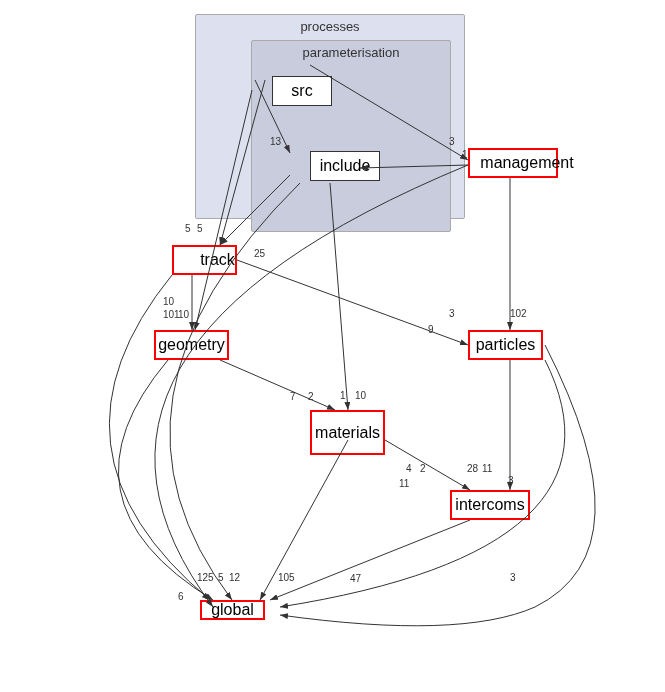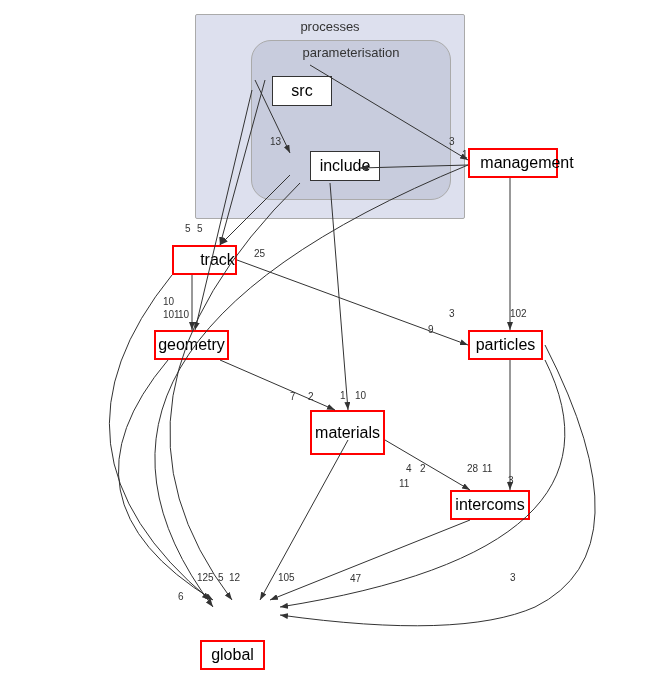--- a/index.html
+++ b/index.html
@@ -68,21 +68,21 @@
     }
   </style>
 </head>
 <body>
 
 <div class="diagram-container">
 
   <div class="group-processes" style="left:195px; top:14px; width:270px; height:205px;">
     <span class="group-label">processes</span>
 
-    <div class="group-param" style="left:55px; top:25px; width:200px; height:160px;border-radius:20px;">
+    <div class="group-param" style="left:55px; top:25px; width:200px; height:192px;">
       <span class="group-label">parameterisation</span>
 
       <div class="node node-plain" style="left:20px; top:35px; width:60px; height:30px;">
         <span>src</span>
       </div>
 
       <div class="node node-plain" style="left:58px; top:110px; width:70px; height:30px;">
         <span>include</span>
       </div>
     </div>
@@ -105,21 +105,21 @@
   </div>
 
   <div class="node node-red" style="left:310px; top:410px; width:75px; height:45px;">
     <span>materials</span>
   </div>
 
   <div class="node node-red" style="left:450px; top:490px; width:80px; height:30px;">
     <span>intercoms</span>
   </div>
 
-  <div class="node node-red" style="left:200px; top:600px; width:65px; height:30px;margin-top:40px;">
+  <div class="node node-red" style="left:200px; top:600px; width:65px; height:20px;">
     <span>global</span>
   </div>
 
   <svg class="arrows" xmlns="http://www.w3.org/2000/svg">
     <defs>
       <marker id="arrowhead" markerWidth="8" markerHeight="6" refX="8" refY="3" orient="auto">
         <polygon points="0 0, 8 3, 0 6" fill="#333"></polygon>
       </marker>
     </defs>
 

